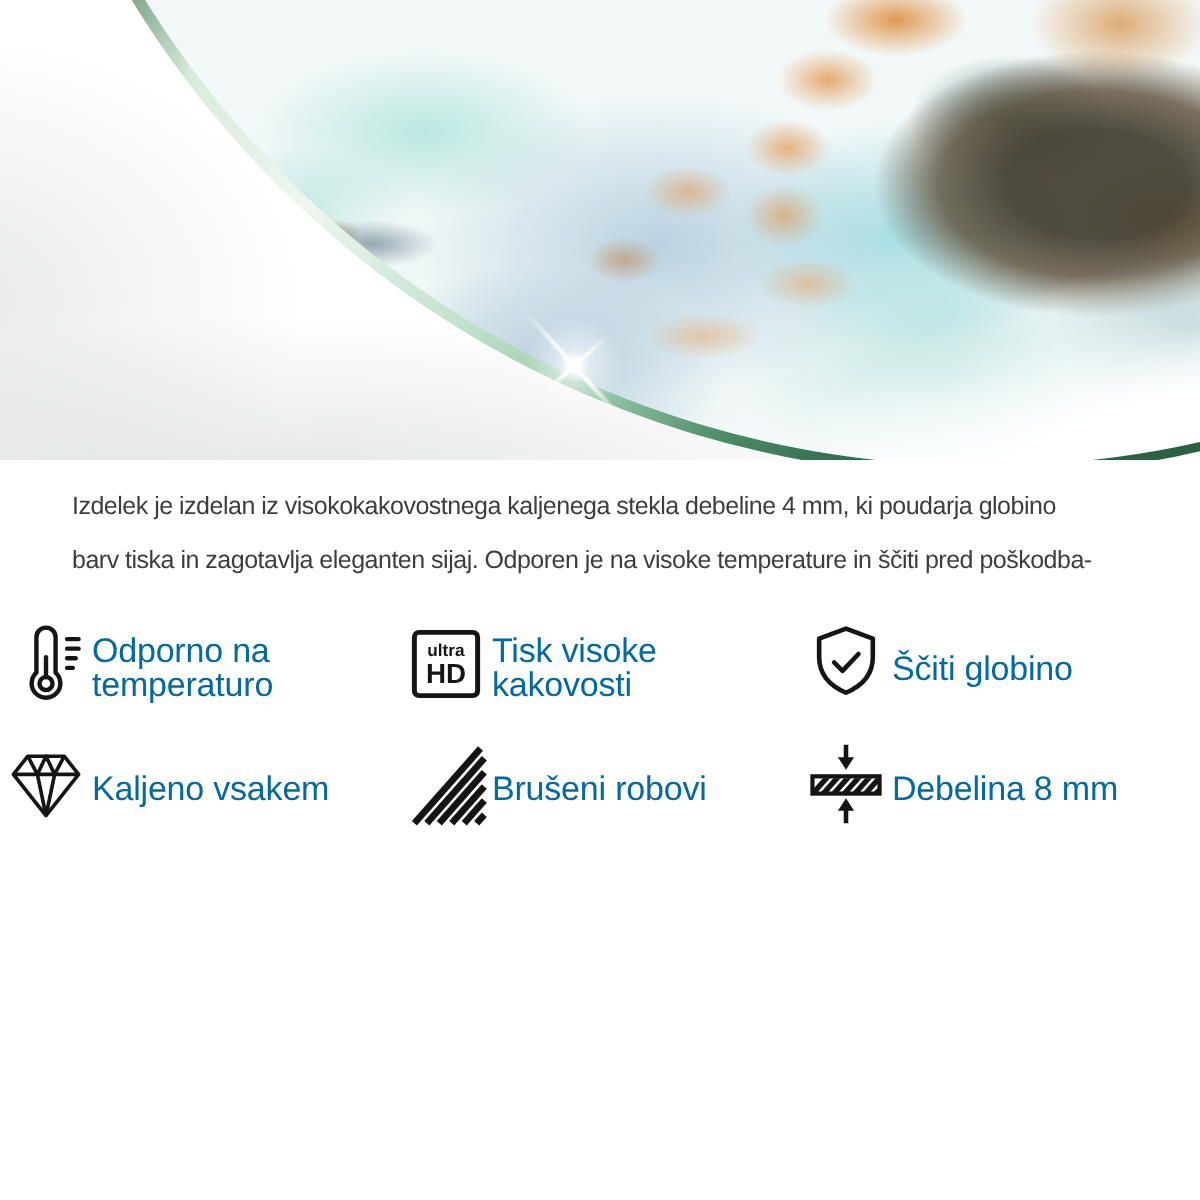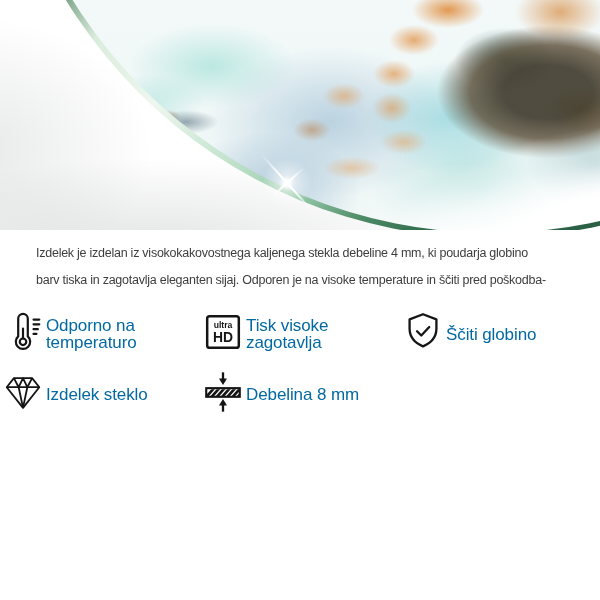--- a/index.html
+++ b/index.html
@@ -126,21 +126,21 @@
     </div>
 
     <div class="feature">
       <div class="iconbox">
         <svg class="ic" width="46" height="46" viewBox="0 0 48 48" fill="none" stroke="#151515" stroke-width="2.6">
           <rect x="7.5" y="7.5" width="33" height="33" rx="2.5"></rect>
           <text x="24" y="20" font-size="9" font-weight="600" text-anchor="middle">ultra</text>
           <text x="24" y="34" font-size="14.5" font-weight="800" text-anchor="middle">HD</text>
         </svg>
       </div>
-      <div class="label">Tisk visoke zagotavlja</div>
+      <div class="label">Tisk visoke kakovosti</div>
     </div>
 
     <div class="feature">
       <div class="iconbox">
         <svg class="ic" width="46" height="46" viewBox="0 0 48 48" fill="none" stroke="#151515" stroke-width="2.4" stroke-linecap="round" stroke-linejoin="round">
           <path d="M24 5.5 38 10.8 v9.6 c0 9.3 -6.1 15.3 -14 18.6 -7.9 -3.3 -14 -9.3 -14 -18.6 v-9.6 Z"></path>
           <path d="M17.8 23.2 22.2 27.6 30.5 18.8"></path>
         </svg>
       </div>
       <div class="label">Ščiti globino</div>
@@ -148,23 +148,36 @@
 
     <div class="feature">
       <div class="iconbox">
         <svg class="ic" width="46" height="46" viewBox="0 0 48 48" fill="none" stroke="#151515" stroke-width="1.9" stroke-linejoin="round">
           <path d="M14.5 9.5 H33.5 L41 19 L24 40.5 L7 19 Z"></path>
           <path d="M7 19 H41"></path>
           <path d="M14.5 9.5 L19.5 19 L24 9.5 L28.5 19 L33.5 9.5"></path>
           <path d="M19.5 19 L24 40.5 M28.5 19 L24 40.5"></path>
         </svg>
       </div>
-      <div class="label">Izdelek steklo</div>
+      <div class="label">Kaljeno vsakem</div>
     </div>
 
+    <div class="feature">
+      <div class="iconbox">
+        <svg class="ic" width="46" height="46" viewBox="0 0 48 48" fill="none" stroke="#141414" stroke-width="3.5">
+          <path d="M7.5 44.5 L42 5.5"></path>
+          <path d="M14 44.5 L44 10.6"></path>
+          <path d="M20.5 44.5 L44 17.9"></path>
+          <path d="M27 44.5 L44 25.3"></path>
+          <path d="M33.5 44.5 L44 32.6"></path>
+          <path d="M40 44.5 L44 40"></path>
+        </svg>
+      </div>
+      <div class="label">Brušeni robovi</div>
+    </div>
 
     <div class="feature">
       <div class="iconbox">
         <svg class="ic" width="46" height="46" viewBox="0 0 48 48" fill="none">
           <defs>
             <clipPath id="barclip">
                 <rect x="7" y="21" width="34" height="7.5"></rect>
               </clipPath>
           </defs>
           <g clip-path="url(#barclip)" stroke="#141414" stroke-width="2.8">

